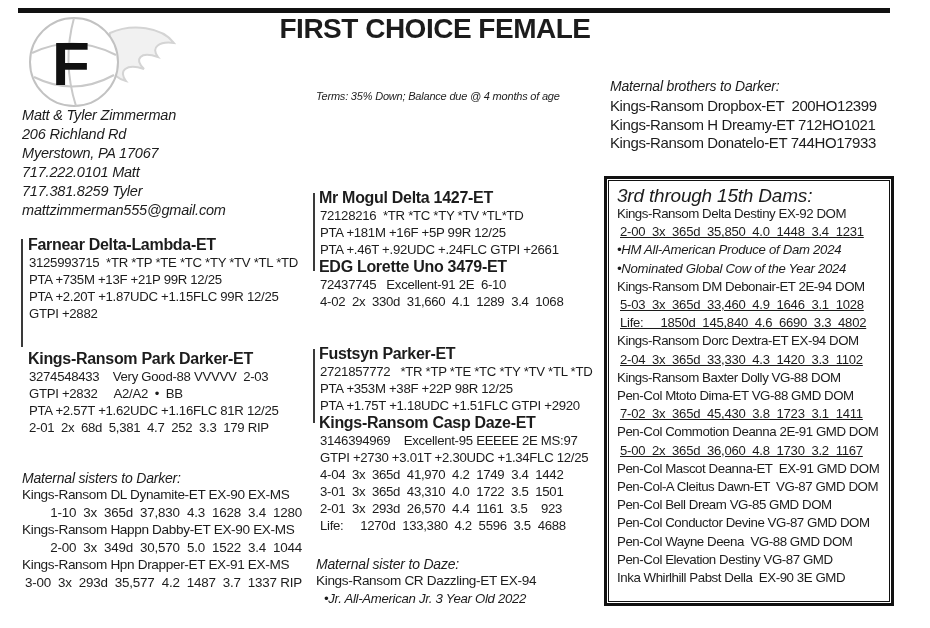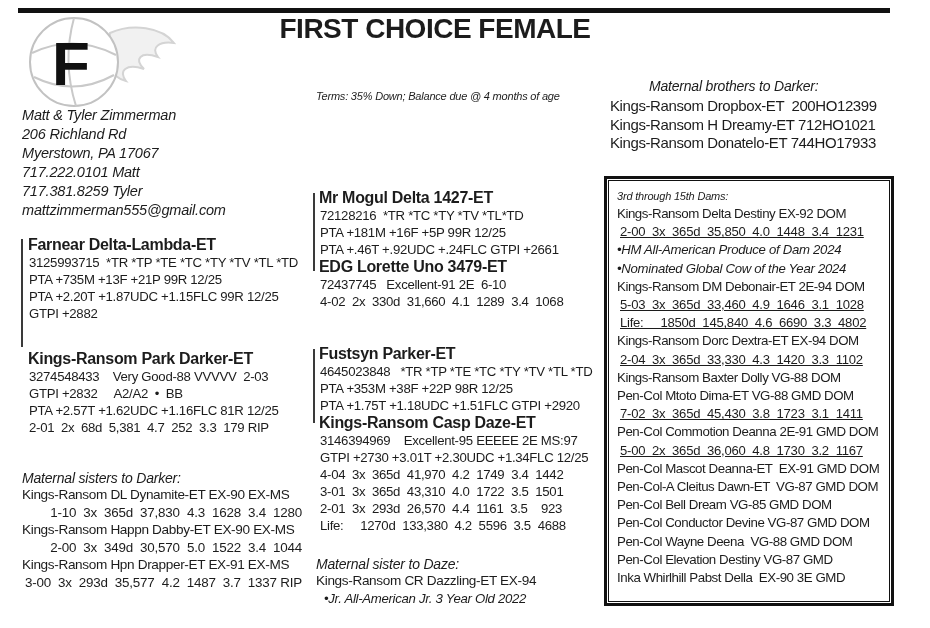--- a/index.html
+++ b/index.html
@@ -7,31 +7,31 @@
         font-family:"Liberation Sans",sans-serif;color:#1c1c1c;}
   .abs{position:absolute;}
   .toprule{left:18px;top:8px;width:872px;height:5px;background:#111;}
   .page-title{left:255px;top:13px;width:360px;text-align:center;font-size:28px;font-weight:bold;
               letter-spacing:-0.5px;white-space:nowrap;}
   .subtitle{left:316px;top:49px;font-size:15px;line-height:19px;letter-spacing:-0.4px;}
   .terms{left:316px;top:90px;font-size:11px;font-style:italic;letter-spacing:-0.2px;}
   .contact{left:22px;top:106px;font-size:14.5px;font-style:italic;line-height:19px;letter-spacing:-0.2px;}
   .it-head{font-style:italic;font-size:14px;letter-spacing:-0.2px;}
   .mbro{left:610px;top:78px;}
-  .mbro .it-head{margin-bottom:3px;margin-left:39px;}
+  .mbro .it-head{margin-bottom:3px;}
   .mbro .ln{font-size:15px;line-height:18.5px;letter-spacing:-0.4px;white-space:pre;}
   .block-title{font-weight:bold;font-size:16px;letter-spacing:-0.3px;white-space:nowrap;}
   .dl{font-size:13.2px;line-height:17px;letter-spacing:-0.3px;white-space:pre-wrap;}
   .bracket{width:2px;background:#3a3a3a;}
   .pedblock .dl{padding-left:1px;}
   .sisters .ln-name{font-size:13.6px;line-height:17.5px;letter-spacing:-0.35px;white-space:pre;}
   .sisters .ln-rec{font-size:13.4px;line-height:17.5px;letter-spacing:-0.2px;white-space:pre;padding-left:3px;text-align:right;}
   .damsbox{left:604px;top:176px;width:290px;height:430px;border:3px solid #111;padding:1px;box-sizing:border-box;}
   .damsbox-inner{width:100%;height:100%;border:1px solid #111;box-sizing:border-box;padding:6px 8px 0 8px;}
-  .damsbox .it-head{font-size:11px;line-height:18px;}
+  .damsbox .it-head{font-size:19px;line-height:18px;}
   .damsbox .name{font-size:13.3px;line-height:18.2px;letter-spacing:-0.45px;white-space:pre;}
   .damsbox .rec{font-size:13.1px;line-height:18.2px;letter-spacing:-0.25px;white-space:pre;padding-left:3px;text-decoration:underline;}
   .damsbox .bullet{font-size:13.2px;line-height:18.2px;font-style:italic;letter-spacing:-0.3px;white-space:pre;}
   .msd .ln-name{font-size:13.6px;line-height:17.5px;letter-spacing:-0.35px;white-space:pre;}
   .msd .bullet{font-size:13.2px;line-height:17.5px;font-style:italic;padding-left:8px;letter-spacing:-0.3px;}
 </style>
 </head>
 <body>
 
 <div id="page">
@@ -104,21 +104,21 @@
     <div class="dl">PTA +181M +16F +5P 99R 12/25</div>
     <div class="dl">PTA +.46T +.92UDC +.24FLC GTPI +2661</div>
     <div class="block-title">EDG Lorette Uno 3479-ET</div>
     <div class="dl">72437745   Excellent-91 2E  6-10</div>
     <div class="dl">4-02  2x  330d  31,660  4.1  1289  3.4  1068</div>
   </div>
 
   <div class="abs bracket" style="left:313px;top:349px;height:74px;"></div>
   <div class="abs pedblock" style="left:319px;top:345px;">
     <div class="block-title">Fustsyn Parker-ET</div>
-    <div class="dl">4645023848   *TR *TP *TE *TC *TY *TV *TL *TD</div>
+    <div class="dl">2721857772   *TR *TP *TE *TC *TY *TV *TL *TD</div>
     <div class="dl">PTA +353M +38F +22P 98R 12/25</div>
     <div class="dl">PTA +1.75T +1.18UDC +1.51FLC GTPI +2920</div>
     <div class="block-title">Kings-Ransom Casp Daze-ET</div>
     <div class="dl">3146394969    Excellent-95 EEEEE 2E MS:97</div>
     <div class="dl">GTPI +2730 +3.01T +2.30UDC +1.34FLC 12/25</div>
     <div class="dl">4-04  3x  365d  41,970  4.2  1749  3.4  1442</div>
     <div class="dl">3-01  3x  365d  43,310  4.0  1722  3.5  1501</div>
     <div class="dl">2-01  3x  293d  26,570  4.4  1161  3.5    923</div>
     <div class="dl">Life:     1270d  133,380  4.2  5596  3.5  4688</div>
   </div>

